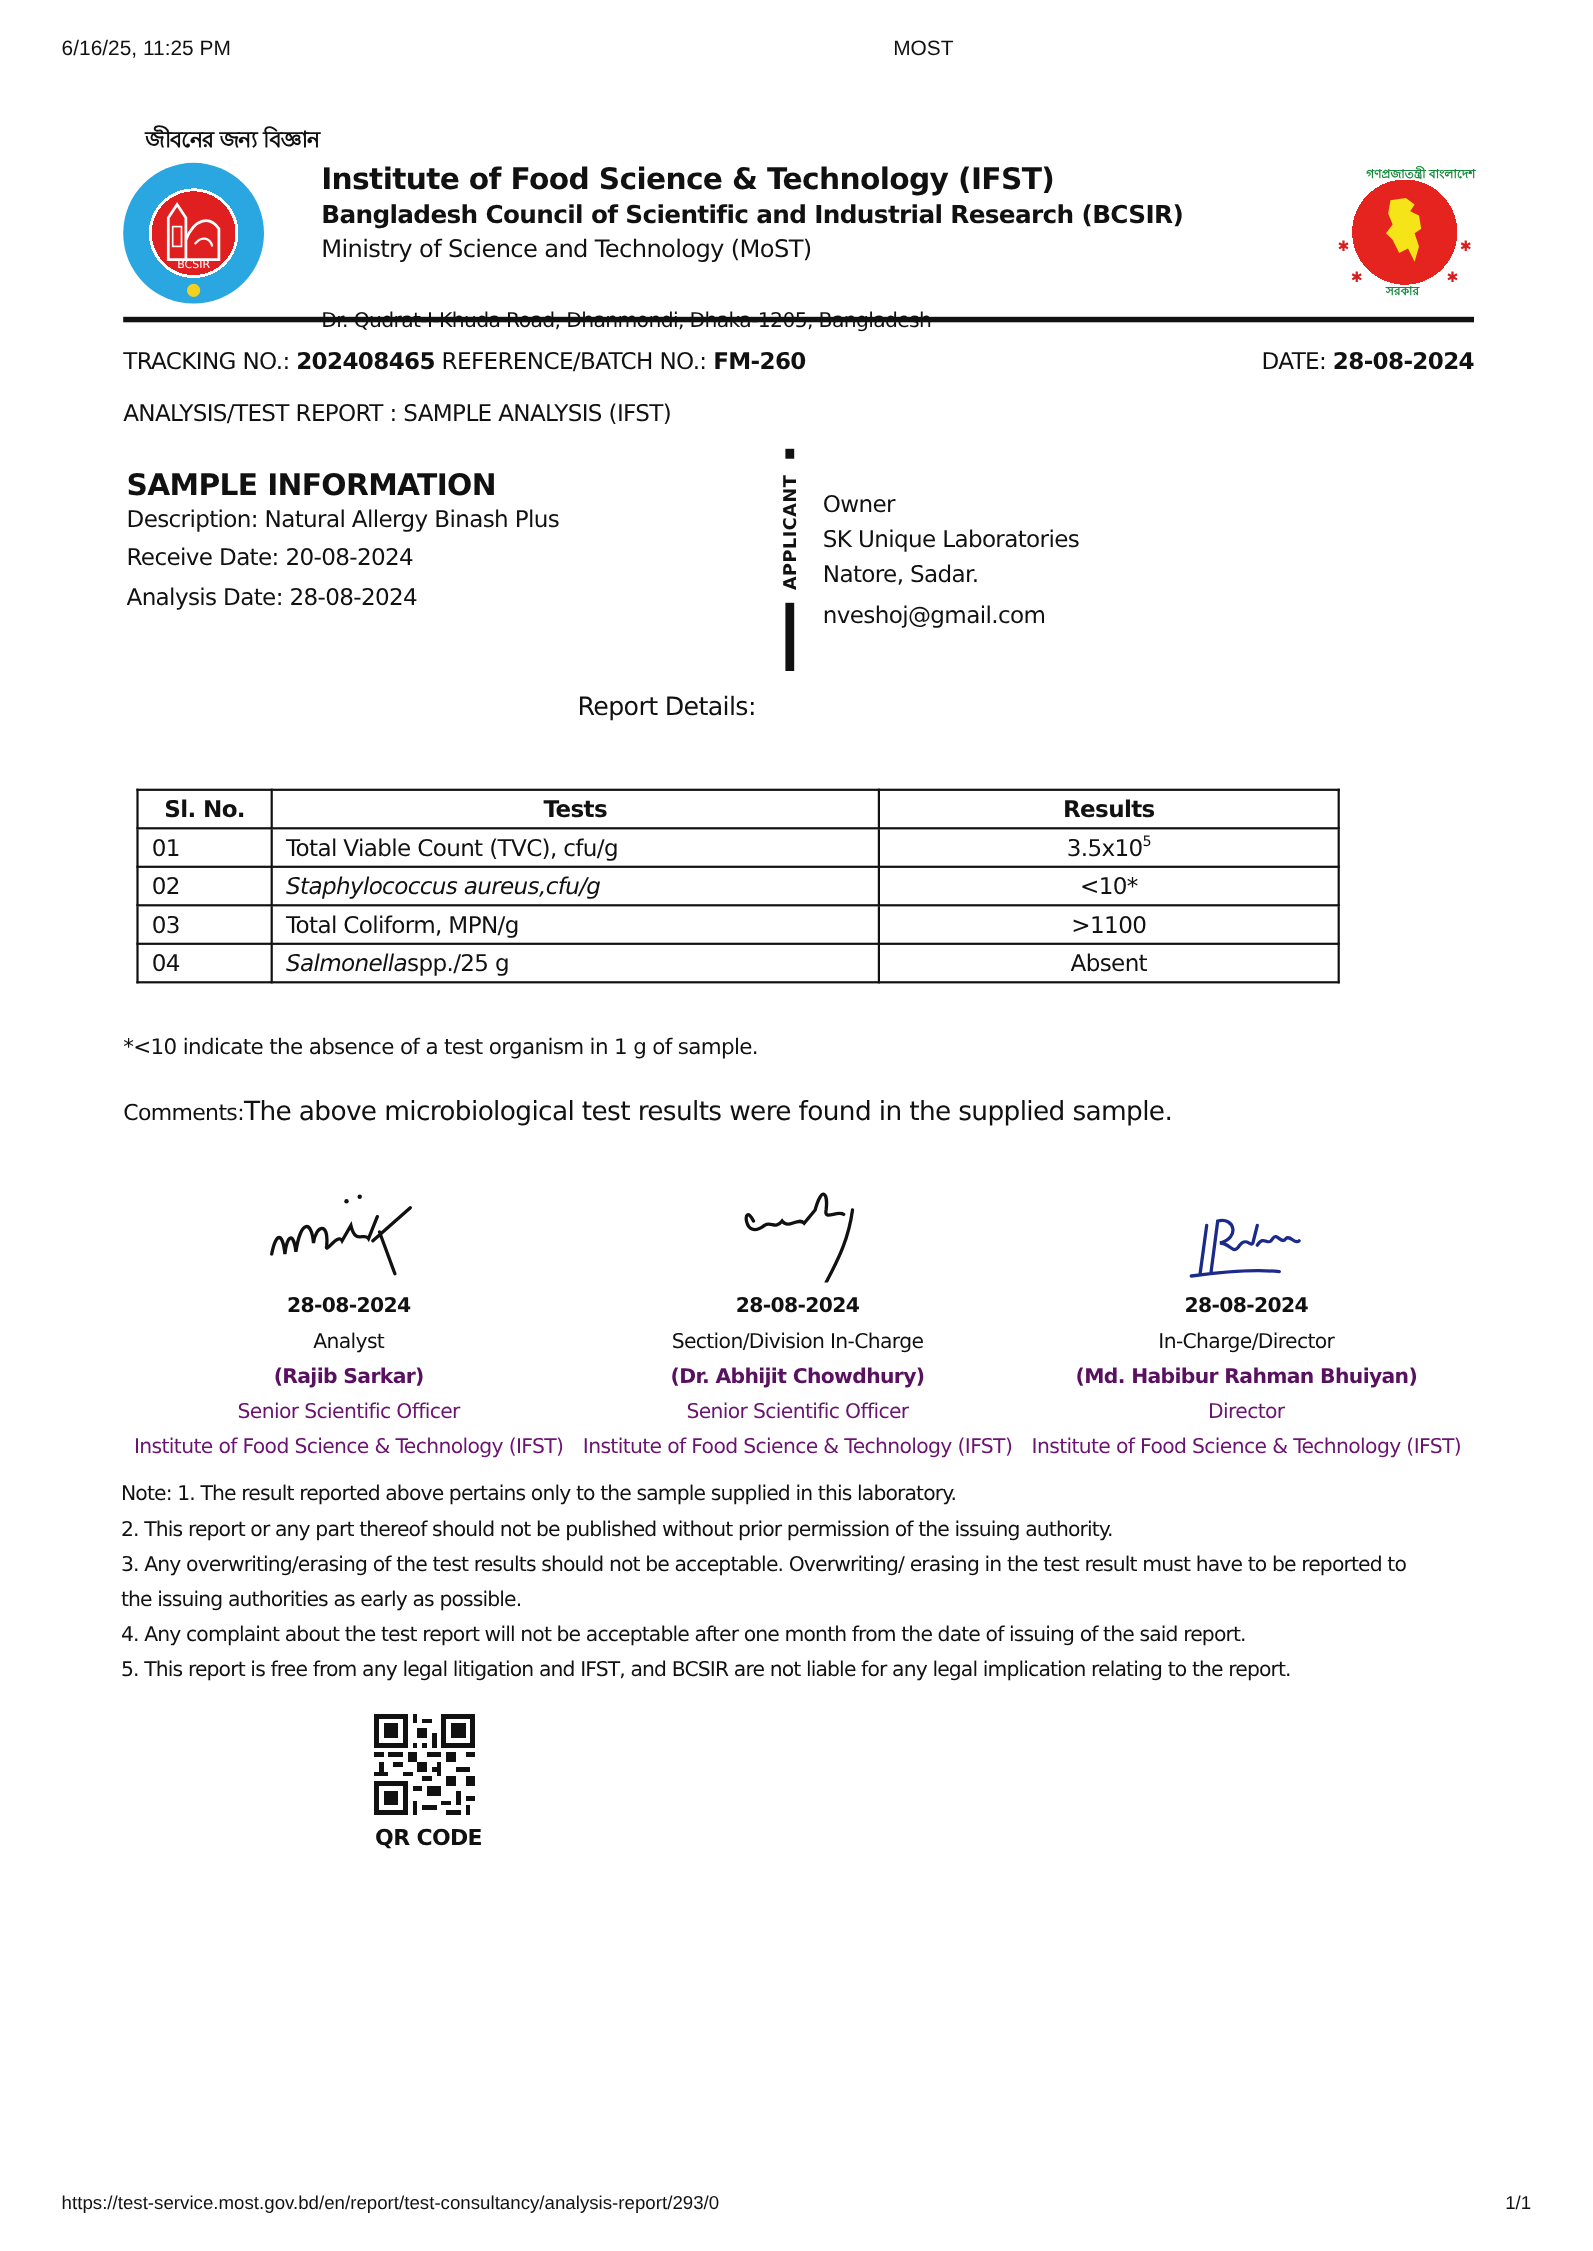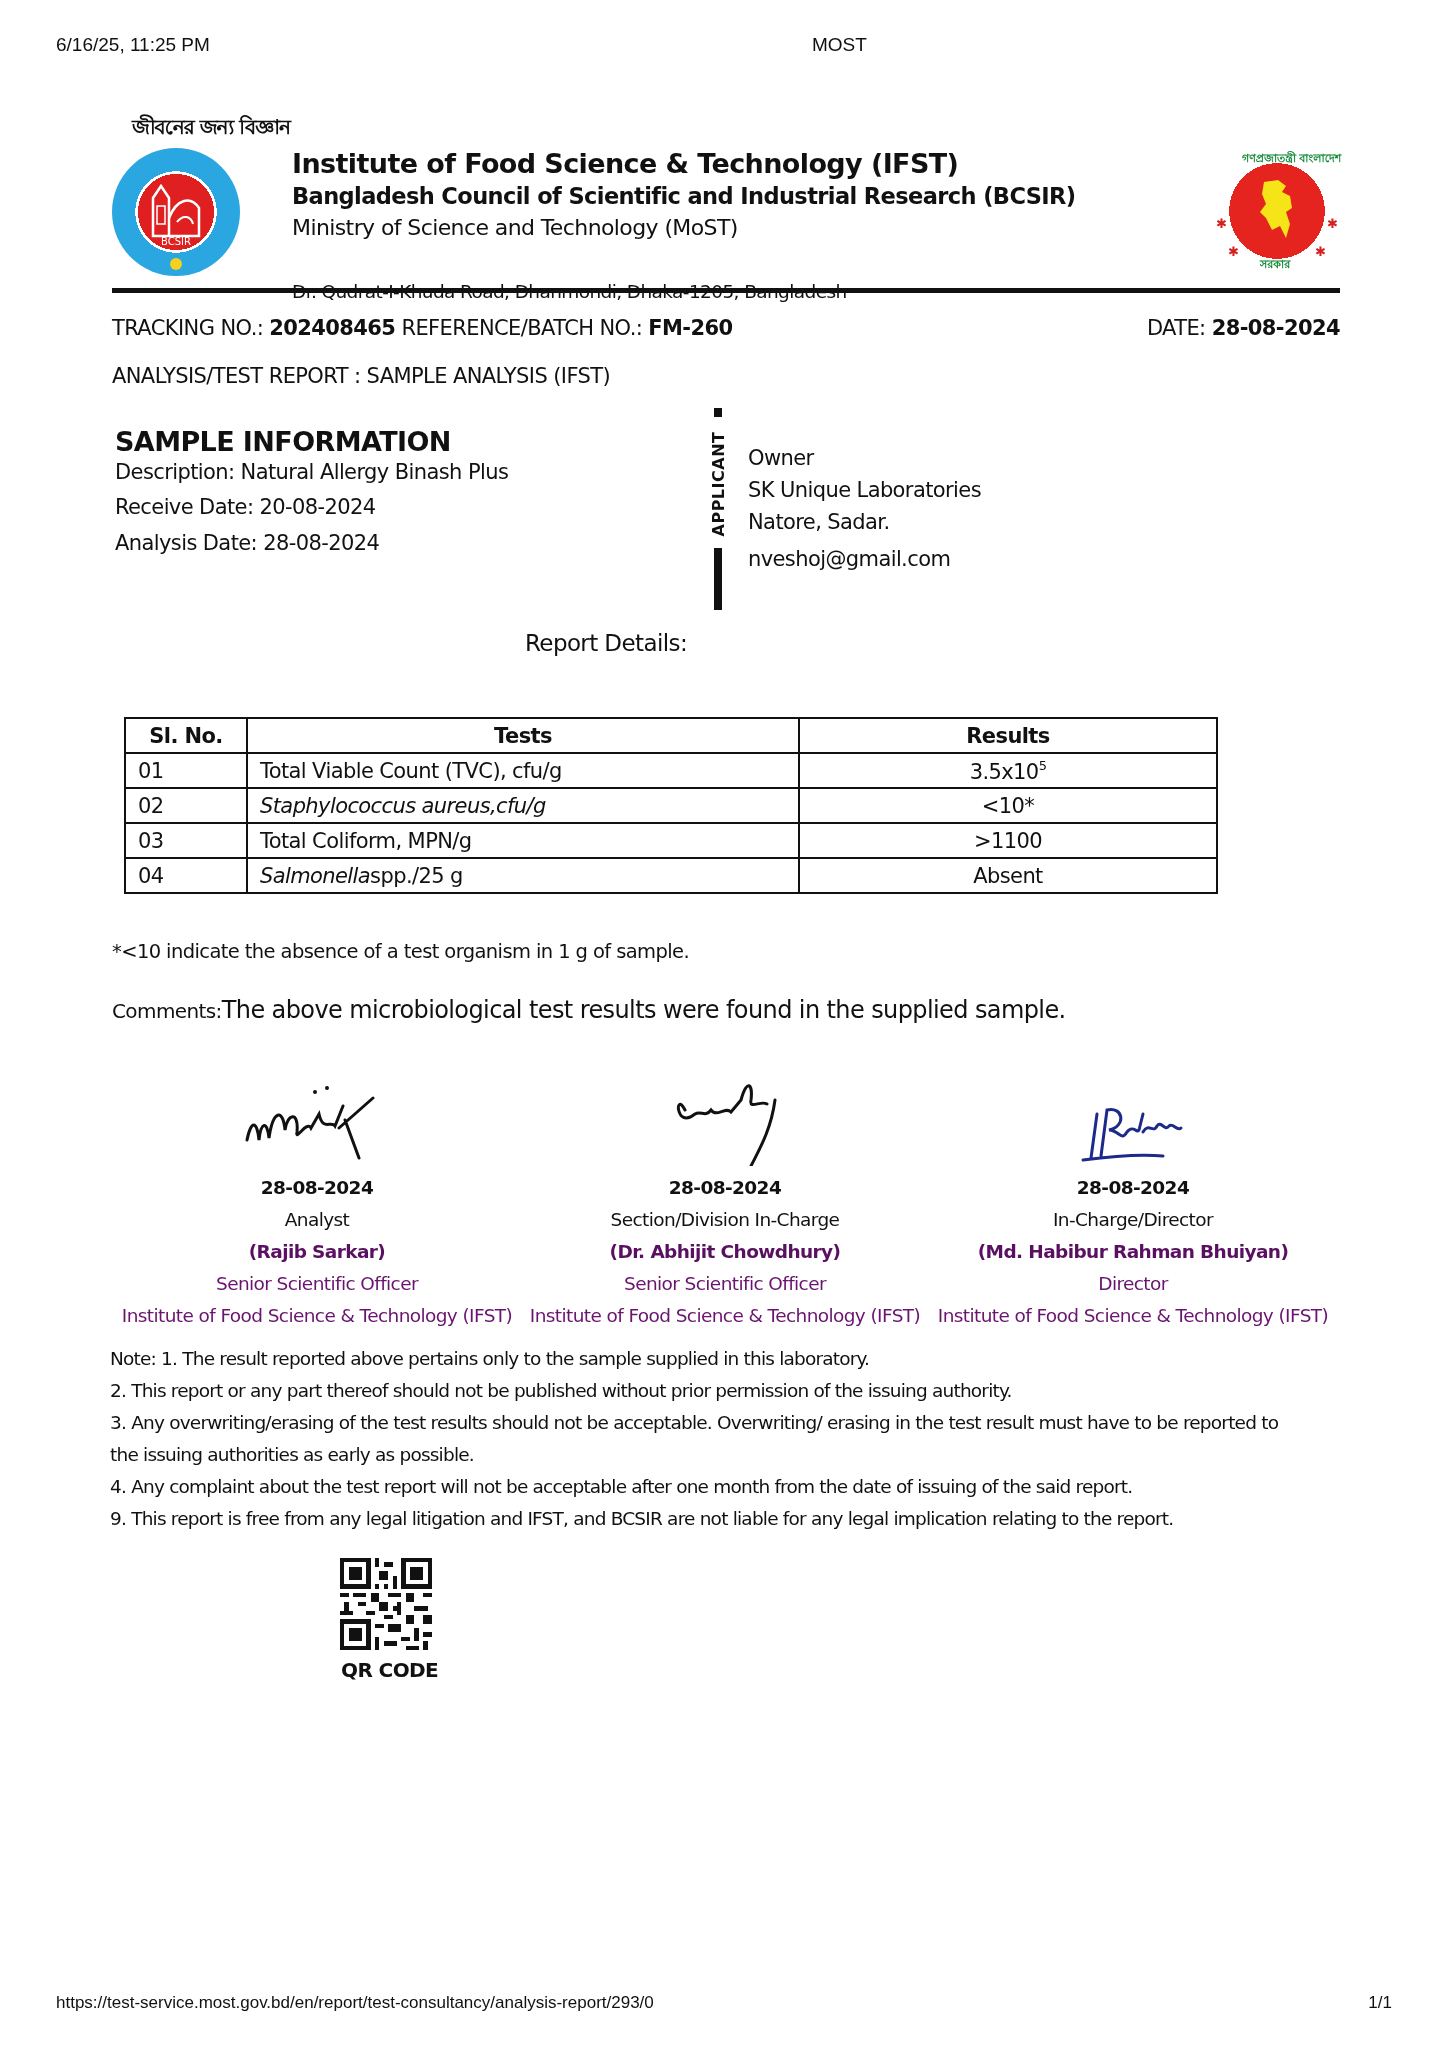--- a/index.html
+++ b/index.html
@@ -190,21 +190,21 @@
   <div class="nm">(Md. Habibur Rahman Bhuiyan)</div>
   <div class="ttl">Director</div>
   <div class="inst">Institute of Food Science &amp; Technology (IFST)</div>
 </div>
 
 <div class="abs doc note" style="top:1348px;">Note: 1. The result reported above pertains only to the sample supplied in this laboratory.</div>
 <div class="abs doc note" style="top:1380px;">2. This report or any part thereof should not be published without prior permission of the issuing authority.</div>
 <div class="abs doc note" style="top:1412px;">3. Any overwriting/erasing of the test results should not be acceptable. Overwriting/ erasing in the test result must have to be reported to</div>
 <div class="abs doc note" style="top:1444px;">the issuing authorities as early as possible.</div>
 <div class="abs doc note" style="top:1476px;">4. Any complaint about the test report will not be acceptable after one month from the date of issuing of the said report.</div>
-<div class="abs doc note" style="top:1508px;">9. This report is free from any legal litigation and IFST, and BCSIR are not liable for any legal implication relating to the report.</div>
+<div class="abs doc note" style="top:1508px;">5. This report is free from any legal litigation and IFST, and BCSIR are not liable for any legal implication relating to the report.</div>
 
 <svg class="abs qr" viewBox="0 0 21 21" shape-rendering="crispEdges">
   <rect width="21" height="21" fill="#fff"></rect>
   <g fill="#111">
     <rect x="0" y="0" width="7" height="7"></rect>
       <rect x="1" y="1" width="5" height="5" fill="#fff"></rect>
       <rect x="2" y="2" width="3" height="3"></rect>
     <rect x="14" y="0" width="7" height="7"></rect>
       <rect x="15" y="1" width="5" height="5" fill="#fff"></rect>
       <rect x="16" y="2" width="3" height="3"></rect>

